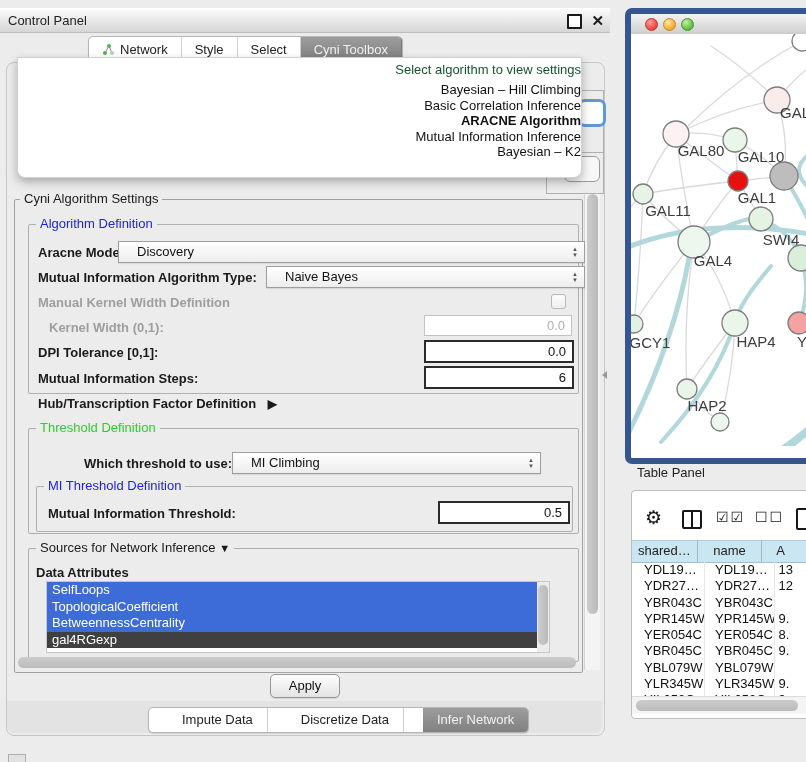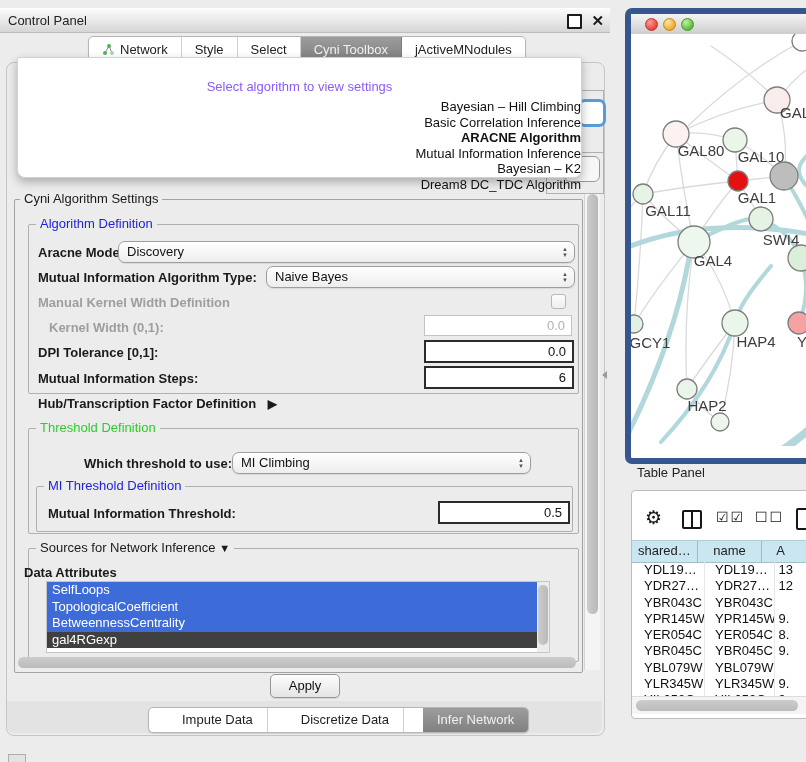--- a/index.html
+++ b/index.html
@@ -14,35 +14,35 @@
   .close-btn{position:absolute;right:6px;top:2px;font-size:15px;font-weight:bold;color:#1a1a1a;line-height:19px;}
   .tabbar{left:88px;top:36px;height:24px;display:flex;background:#fff;border:1px solid #b6b6b6;border-radius:5px;overflow:hidden;box-shadow:0 1px 1px rgba(0,0,0,.12);}
   .tab{display:flex;align-items:center;gap:5px;padding:0 13px;border-right:1px solid #cfcfcf;line-height:23px;color:#222;}
   .tab:last-child{border-right:none;}
   .tab.sel{background:linear-gradient(#9d9d9d,#7e7e7e);color:#f1f1f1;border-right:1px solid #7a7a7a;}
   .outer-panel{left:6px;top:62px;width:597px;height:672px;border:1px solid #c6c6c6;border-radius:8px;background:#ececec;}
   .bottom-zone{left:7px;top:701px;width:595px;height:32px;background:#e3e3e3;border-radius:0 0 7px 7px;}
   
   .popup{left:17px;top:57px;width:563px;height:119px;background:#fff;border:1px solid #d2d2d2;
     border-radius:2px 2px 8px 8px;box-shadow:0 4px 10px rgba(0,0,0,.28);z-index:30;}
-  .popup-prompt{text-align:center;color:#8b5cf6;padding-top:4px;height:20px;margin-top:17px;}
+  .popup-prompt{text-align:right;color:#14532d;padding-top:4px;height:20px;}
   .opt{padding-left:6px;line-height:15.6px;color:#111;white-space:nowrap;text-align:right;}
   .opt.sel{font-weight:bold;}
   
   .ghost-box{border:1px solid #b0b0b0;background:#ececec;z-index:5;}
   .ghost-combo{border:3px solid #5b9bd5;border-radius:7px;background:#fff;z-index:6;}
   .ghost-btn{border:1px solid #9a9a9a;border-radius:6px;background:#f7f7f7;z-index:6;}
   
   .grp{border:1px solid #aaa;border-radius:2px;}
   .grp-label{position:absolute;background:#ececec;padding:0 4px;white-space:nowrap;line-height:14px;}
   .blue{color:#2121e0;} .green{color:#2ecc2e;} .gray{color:#9e9e9e;}
   .b{font-weight:bold;}
   .lbl{position:absolute;white-space:nowrap;}
-  .combo{position:absolute;background:linear-gradient(#ffffff,#ededed);border:1px solid #9e9e9e;border-radius:7px;
-    box-shadow:inset 0 1px 0 #fff,0 1px 1px rgba(0,0,0,.08);line-height:20px;padding-left:8px;color:#111;}
+  .combo{position:absolute;background:linear-gradient(#ffffff,#ededed);border:1px solid #9e9e9e;border-radius:0;
+    box-shadow:inset 0 1px 0 #fff,0 1px 1px rgba(0,0,0,.08);line-height:20px;padding-left:18px;color:#111;}
   .stepper{position:absolute;right:6px;top:50%;transform:translateY(-50%);display:flex;flex-direction:column;gap:1px;color:#555;font-size:6px;line-height:5px;text-align:center;}
   .tinput{position:absolute;background:#fff;text-align:right;padding-right:6px;line-height:19px;}
   .tinput.dim{border:1px solid #c3c3c3;color:#b0b0b0;}
   .tinput.strong{border:2px solid #2b2b2b;color:#111;}
   .chk{position:absolute;width:13px;height:13px;border:1px solid #b8b8b8;border-radius:3px;background:linear-gradient(#fdfdfd,#eeeeee);}
   .attr-list{position:absolute;background:#fff;border:1px solid #c6c6c6;overflow:hidden;}
   .attr-item{height:16.5px;line-height:16.5px;color:#fff;padding-left:5px;width:488px;}
   .vscroll-track{background:#f4f4f4;border-left:1px solid #d6d6d6;}
   .scroll-thumb{background:linear-gradient(90deg,#cccccc,#b9b9b9);border-radius:6px;}
   .hthumb{background:linear-gradient(#cccccc,#bbbbbb);border-radius:6px;}
@@ -103,41 +103,37 @@
     </div>
     <div class="tab">
         <span>Style</span>
       </div>
     <div class="tab">
         <span>Select</span>
       </div>
     <div class="tab sel">
         <span>Cyni Toolbox</span>
       </div>
-    <div class="tab">
-        <span>jActiveMNodules</span>
-      </div>
   </div>
 
   <div class="abs outer-panel"></div>
   <div class="abs bottom-zone"></div>
 
   <div class="abs ghost-box" style="left:546px;top:90px;width:56px;height:98px;"></div>
   <div class="abs ghost-combo" style="left:578px;top:99px;width:22px;height:22px;"></div>
   <div class="abs ghost-box" style="left:546px;top:152px;width:56px;height:40px;"></div>
   <div class="abs ghost-btn" style="left:564px;top:156px;width:34px;height:24px;"></div>
 
   <div class="abs popup">
     <div class="popup-prompt">Select algorithm to view settings</div>
     <div class="opt">Bayesian – Hill Climbing</div>
     <div class="opt">Basic Correlation Inference</div>
     <div class="opt sel">ARACNE Algorithm</div>
     <div class="opt">Mutual Information Inference</div>
     <div class="opt">Bayesian – K2</div>
-    <div class="opt">Dream8 DC_TDC Algorithm</div>
   </div>
 
   <div class="abs grp" style="left:14px;top:199px;width:567px;height:472px;border-color:#a2a2a2;"></div>
   <span class="grp-label" style="left:20px;top:192px;">Cyni Algorithm Settings</span>
 
   <div class="abs vscroll-track" style="left:584px;top:192px;width:15px;height:478px;">
     <div class="scroll-thumb" style="position:absolute;left:2px;top:2px;width:11px;height:420px;"></div>
   </div>
 
   <div class="abs grp" style="left:28px;top:224px;width:549px;height:168px;border-color:#b0b0b0;"></div>
@@ -193,21 +189,21 @@
   <div class="abs grp" style="left:36px;top:486px;width:535px;height:44px;border-color:#b0b0b0;"></div>
   <span class="grp-label blue" style="left:44px;top:479px;">MI Threshold Definition</span>
   <span class="lbl b" style="left:48px;top:506px;">Mutual Information Threshold:</span>
   <div class="tinput strong" style="left:438px;top:501px;width:122px;height:19px;">0.5</div>
 
   <div class="abs grp" style="left:28px;top:548px;width:549px;height:112px;border-color:#b0b0b0;"></div>
   <span class="grp-label" style="left:36px;top:541px;">
     <span>Sources for Network Inference</span>
     <span style="font-size:11px;">▼</span>
   </span>
-  <span class="lbl b" style="left:24px;top:565px;">Data Attributes</span>
+  <span class="lbl b" style="left:36px;top:565px;">Data Attributes</span>
 
   <div class="attr-list" style="left:46px;top:581px;width:502px;height:70px;">
     <div class="attr-item" style="background: rgb(61, 108, 216);">SelfLoops</div>
     <div class="attr-item" style="background: rgb(61, 108, 216);">TopologicalCoefficient</div>
     <div class="attr-item" style="background: rgb(61, 108, 216);">BetweennessCentrality</div>
     <div class="attr-item" style="background: #404040;">gal4RGexp</div>
     <div style="position:absolute;right:0;top:0;width:12px;height:70px;background:#ececec;">
       <div class="scroll-thumb" style="position:absolute;left:1px;top:3px;width:10px;height:60px;"></div>
     </div>
   </div>

